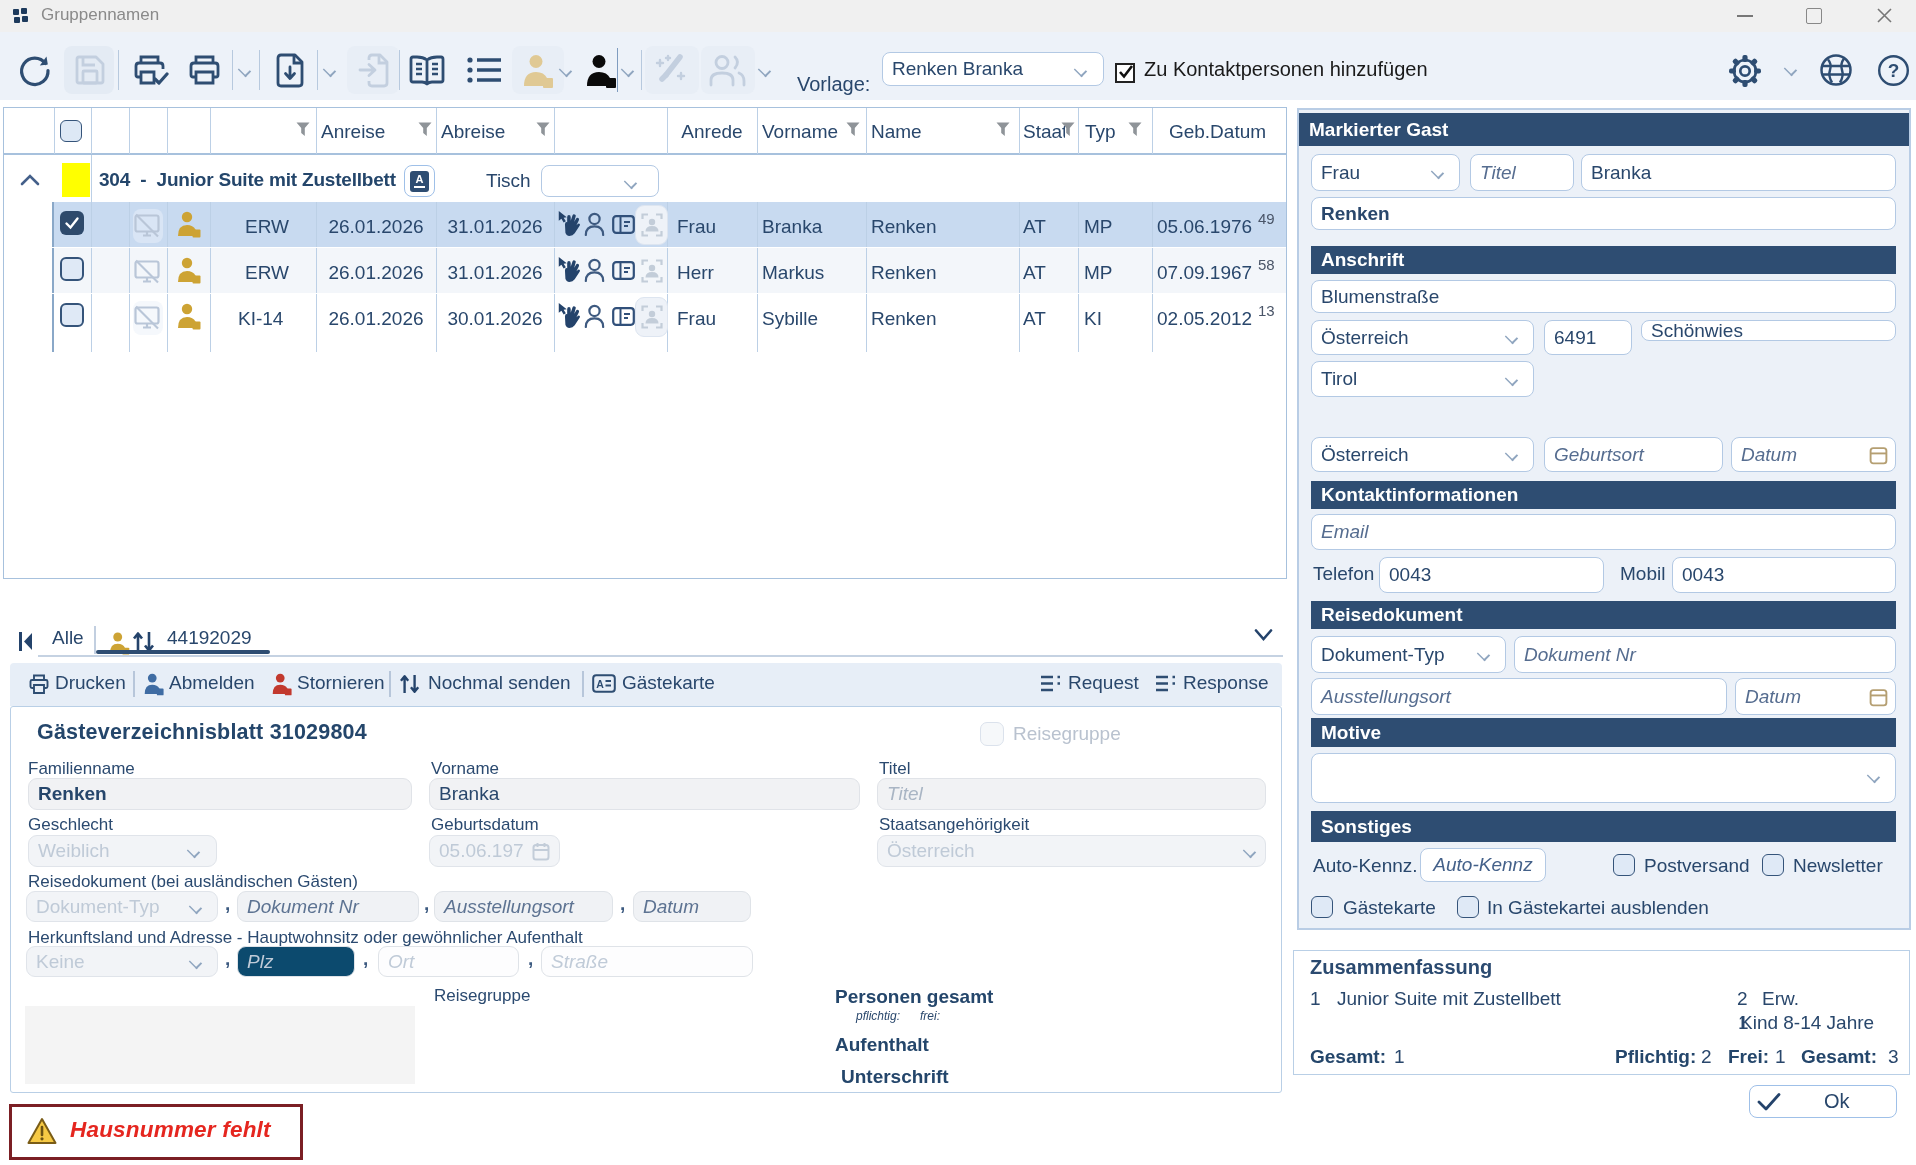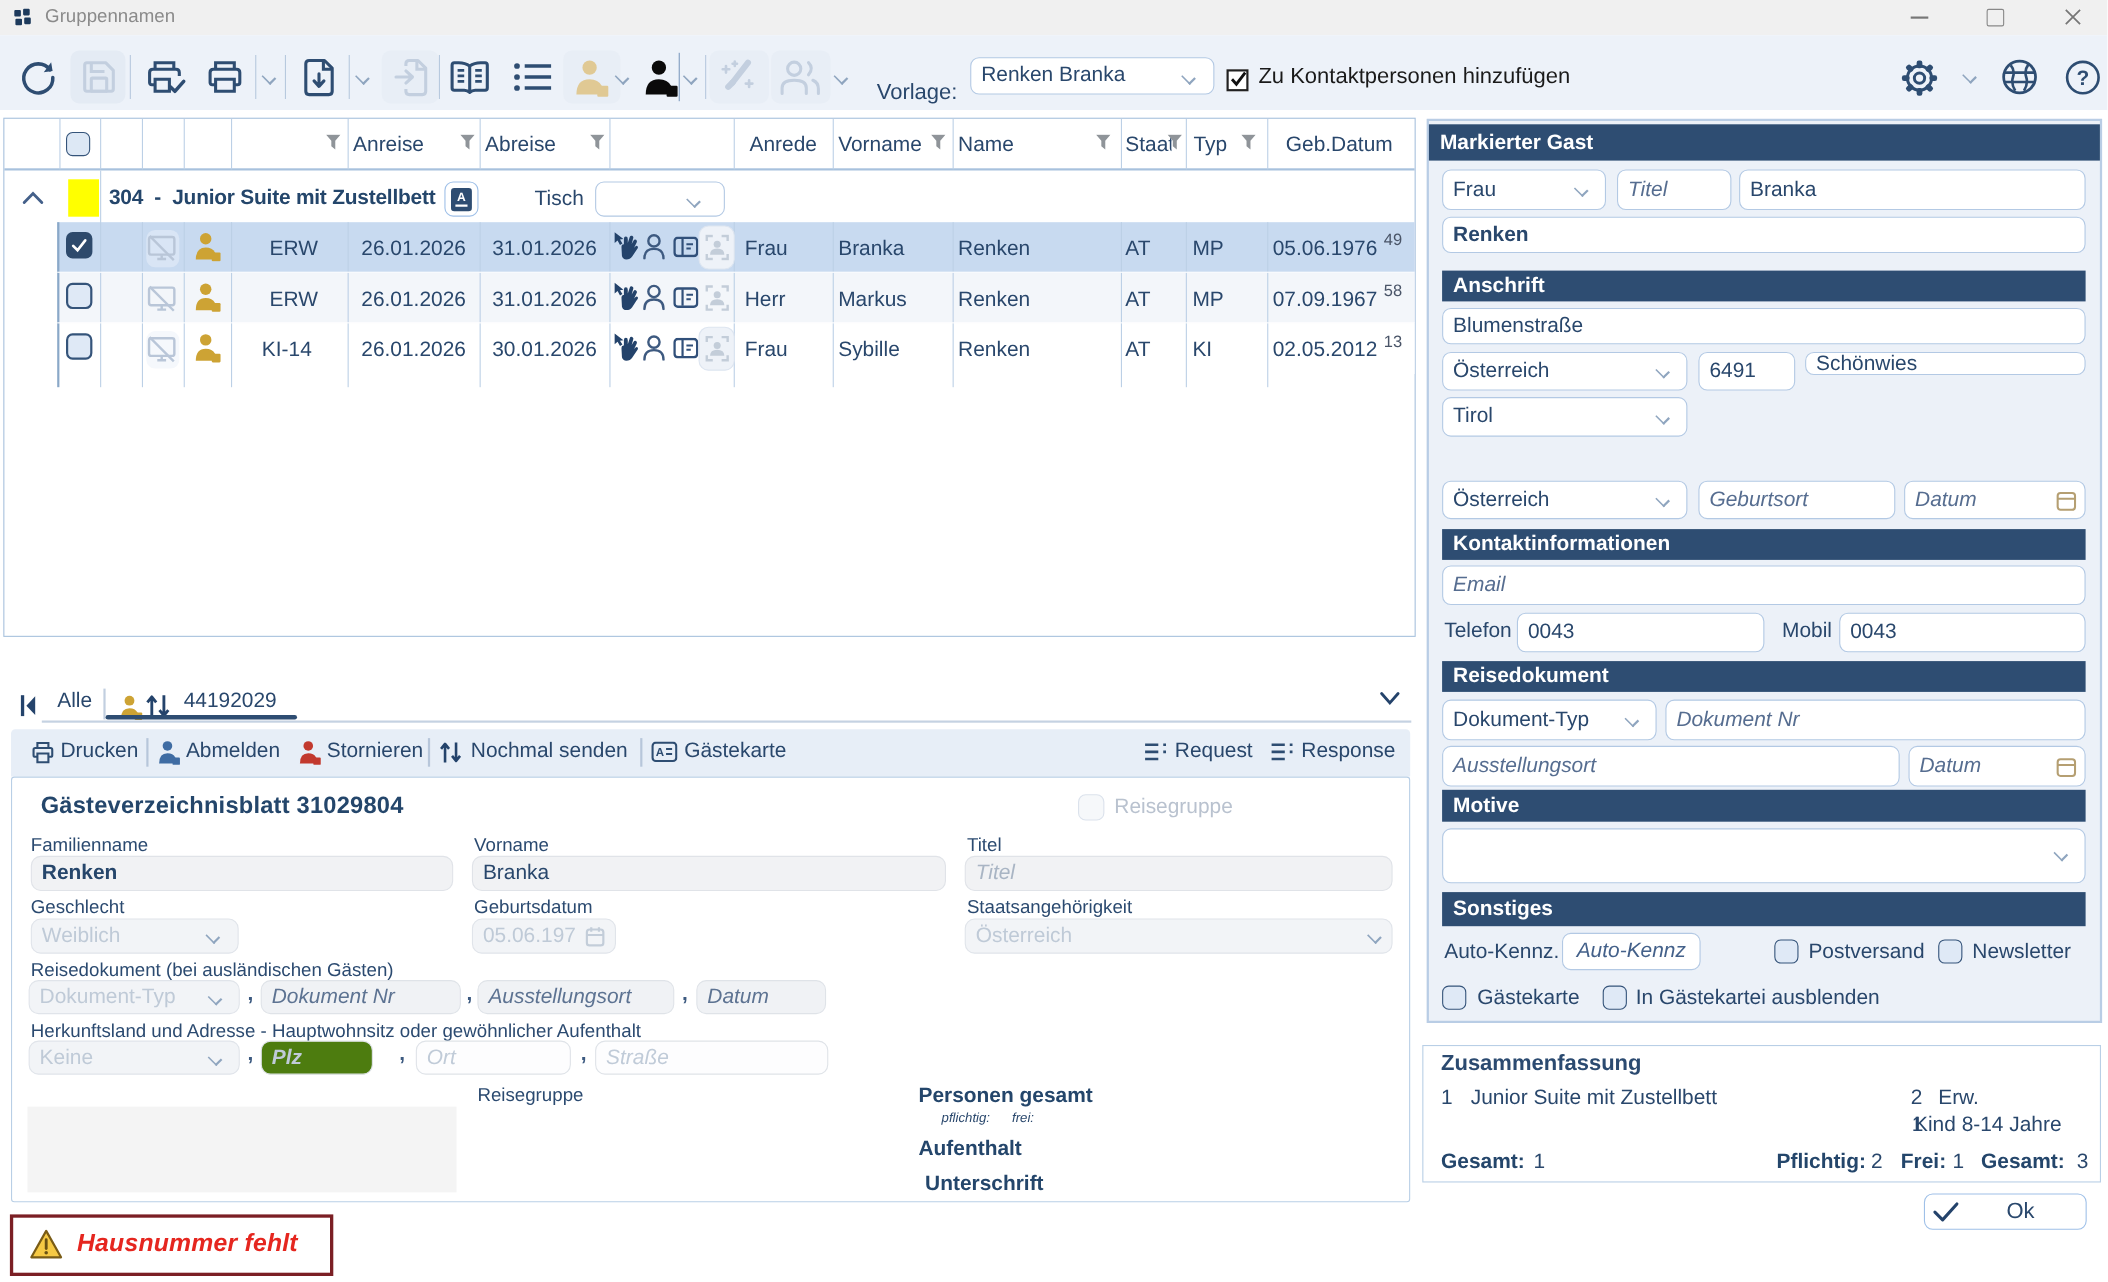--- a/index.html
+++ b/index.html
@@ -473,21 +473,21 @@
 <div class="a" style="left:225px;top:893px;font-weight:bold;color:#3c5a80;">,</div>
 <div class="fld ph" style="left:237px;top:891px;width:182px;height:31px;background:#f0f2f5;border-color:#dfe3e8;border-radius:9px;">Dokument Nr</div>
 <div class="a" style="left:424px;top:893px;font-weight:bold;color:#3c5a80;">,</div>
 <div class="fld ph" style="left:434px;top:891px;width:179px;height:31px;background:#f0f2f5;border-color:#dfe3e8;border-radius:9px;">Ausstellungsort</div>
 <div class="a" style="left:620px;top:893px;font-weight:bold;color:#3c5a80;">,</div>
 <div class="fld ph" style="left:633px;top:891px;width:118px;height:31px;background:#f0f2f5;border-color:#dfe3e8;border-radius:9px;">Datum</div>
 <div class="lbl" style="left:28px;top:928px;">Herkunftsland und Adresse - Hauptwohnsitz oder gewöhnlicher Aufenthalt</div>
 <div class="fld gr" style="left:26px;top:946px;width:192px;height:31px;border-radius:9px;">Keine</div>
 <div class="chev" style="left:190px;top:957px;"></div>
 <div class="a" style="left:225px;top:948px;font-weight:bold;color:#3c5a80;">,</div>
-<div class="fld ph2" style="left:237px;top:946px;width:102px;height:31px;background:#4d7c0f;border-color:#dfe3e8;border-radius:9px;font-weight:bold;">Plz</div>
+<div class="fld ph2" style="left:237px;top:946px;width:118px;height:31px;background:#0c4a6e;border-color:#dfe3e8;border-radius:9px;">Plz</div>
 <div class="a" style="left:363px;top:948px;font-weight:bold;color:#3c5a80;">,</div>
 <div class="fld ph2" style="left:378px;top:946px;width:141px;height:31px;background:#fdfdfe;border-color:#dfe3e8;border-radius:9px;">Ort</div>
 <div class="a" style="left:528px;top:948px;font-weight:bold;color:#3c5a80;">,</div>
 <div class="fld ph2" style="left:541px;top:946px;width:212px;height:31px;background:#fdfdfe;border-color:#dfe3e8;border-radius:9px;">Straße</div>
 <div class="lbl" style="left:32px;top:1042px;">Mitreisende</div>
 <div class="lbl" style="left:434px;top:986px;">Reisegruppe</div>
 <div class="a" style="left:835px;top:986px;font-weight:bold;color:#24466b;">Personen gesamt</div>
 <div class="a" style="left:25px;top:1006px;width:390px;height:78px;background:#f4f4f4;"></div>
 <div class="a" style="left:856px;top:1009px;font-style:italic;font-size:12px;">pflichtig:&nbsp;&nbsp;&nbsp;&nbsp;&nbsp;&nbsp;frei:</div>
 <div class="a" style="left:835px;top:1034px;font-weight:bold;color:#24466b;">Aufenthalt</div>

